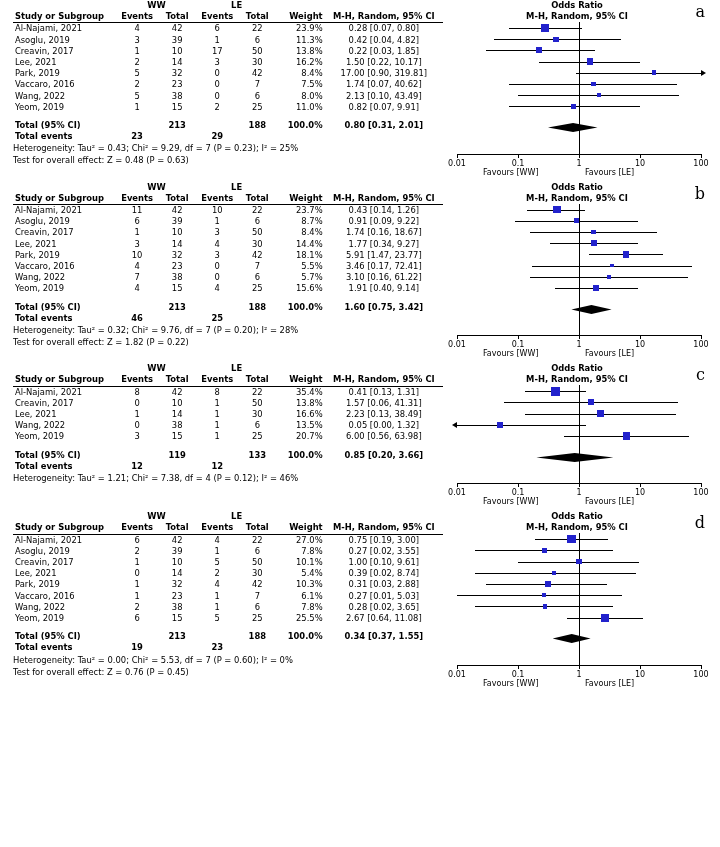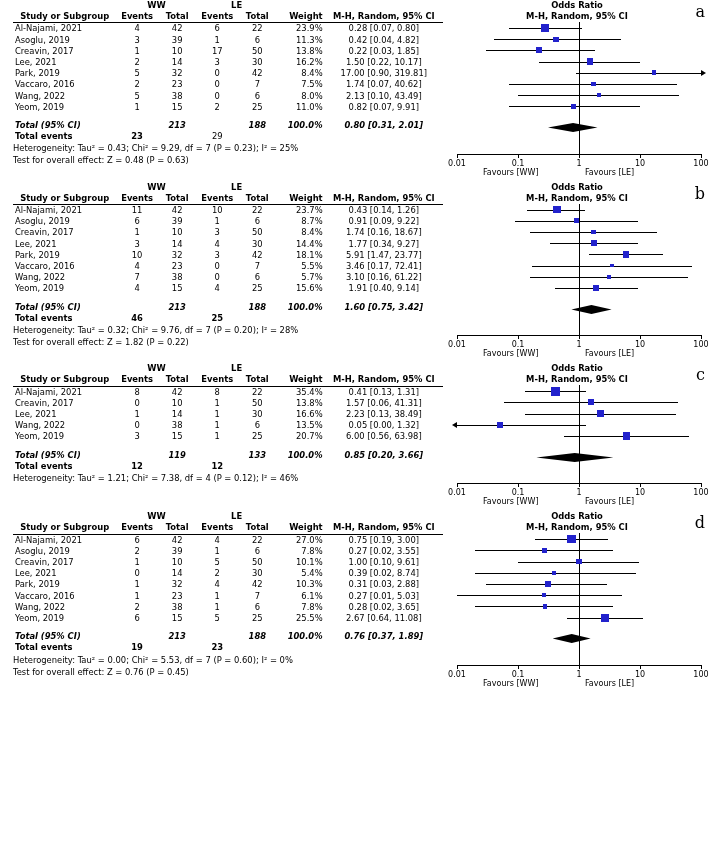--- a/index.html
+++ b/index.html
@@ -6,27 +6,27 @@
   body{width:720px;height:847px;font-family:"DejaVu Sans","Liberation Sans",sans-serif;color:#000;}
   .page{position:relative;width:720px;height:847px;overflow:hidden;}
   .panel{position:relative;width:712px;margin:0 0 4px 13px;}
   .panel-inner{display:flex;}
   .tablewrap{width:430px;}
   .plotwrap{width:268px;position:relative;}
   table.meta{border-collapse:collapse;font-size:8.4px;width:430px;}
   table.meta td,table.meta th{padding:0 2px;white-space:nowrap;line-height:11.2px;}
   .hdr1 td{font-weight:bold;text-align:center;font-size:8.4px;}
   .hdr2 td{font-weight:bold;text-align:center;font-size:8.4px;border-bottom:1px solid #000;}
-  .hdr2 td.left{text-align:center;}
+  .hdr2 td.left{text-align:left;}
   td.study{text-align:left;width:104px;}
   td.num{text-align:center;width:40px;}
   td.tot{text-align:center;width:40px;}
   td.wt{text-align:right;width:48px;}
   td.or{text-align:center;width:120px;}
-  tr.total td{font-weight:bold;font-style:italic;}
+  tr.total td{font-weight:bold;}
   tr.totalrow td{padding-top:7px;}
   .foot{font-size:8.4px;line-height:12px;}
   .plot{position:relative;width:268px;height:100%;}
   .plot-title{position:absolute;left:0;right:0;top:0;text-align:center;font-size:8.4px;font-weight:bold;line-height:11px;}
   .plot-sub{position:absolute;left:0;right:0;top:11px;text-align:center;font-size:8.4px;font-weight:bold;line-height:11px;}
   .letter{position:absolute;right:6px;top:2px;font-size:16px;font-family:"DejaVu Serif","Liberation Serif",serif;}
   .axis-line{position:absolute;height:1px;background:#000;}
   .vzero{position:absolute;width:1px;background:#000;}
   .tick{position:absolute;width:1px;height:4px;background:#000;}
   .ticklbl{position:absolute;font-size:8px;text-align:center;transform:translateX(-50%);}
@@ -139,21 +139,21 @@
                   <td class="tot">213</td>
                   <td class="num"></td>
                   <td class="tot">188</td>
                   <td class="wt">100.0%</td>
                   <td class="or">0.80 [0.31, 2.01]</td>
                 </tr>
                 <tr>
                   <td class="study" style="font-weight:bold">Total events</td>
                   <td class="num" style="font-weight:bold">23</td>
                   <td class="tot"></td>
-                  <td class="num" style="font-weight:normal">29</td>
+                  <td class="num" style="font-weight:bold">29</td>
                   <td class="tot"></td>
                   <td class="wt"></td>
                   <td class="or"></td>
                 </tr>
               </tbody>
             </table>
             <div class="foot">Heterogeneity: Tau² = 0.43; Chi² = 9.29, df = 7 (P = 0.23); I² = 25%</div>
             <div class="foot">Test for overall effect: Z = 0.48 (P = 0.63)</div>
           </div>
           <div class="plotwrap">
@@ -575,21 +575,21 @@
                   <td class="wt">25.5%</td>
                   <td class="or">2.67 [0.64, 11.08]</td>
                 </tr>
                 <tr class="totalrow total">
                   <td class="study">Total (95% CI)</td>
                   <td class="num"></td>
                   <td class="tot">213</td>
                   <td class="num"></td>
                   <td class="tot">188</td>
                   <td class="wt">100.0%</td>
-                  <td class="or">0.76 [0.37, 1.89]</td>
+                  <td class="or">0.34 [0.37, 1.55]</td>
                 </tr>
                 <tr>
                   <td class="study" style="font-weight:bold">Total events</td>
                   <td class="num" style="font-weight:bold">19</td>
                   <td class="tot"></td>
                   <td class="num" style="font-weight:bold">23</td>
                   <td class="tot"></td>
                   <td class="wt"></td>
                   <td class="or"></td>
                 </tr>

